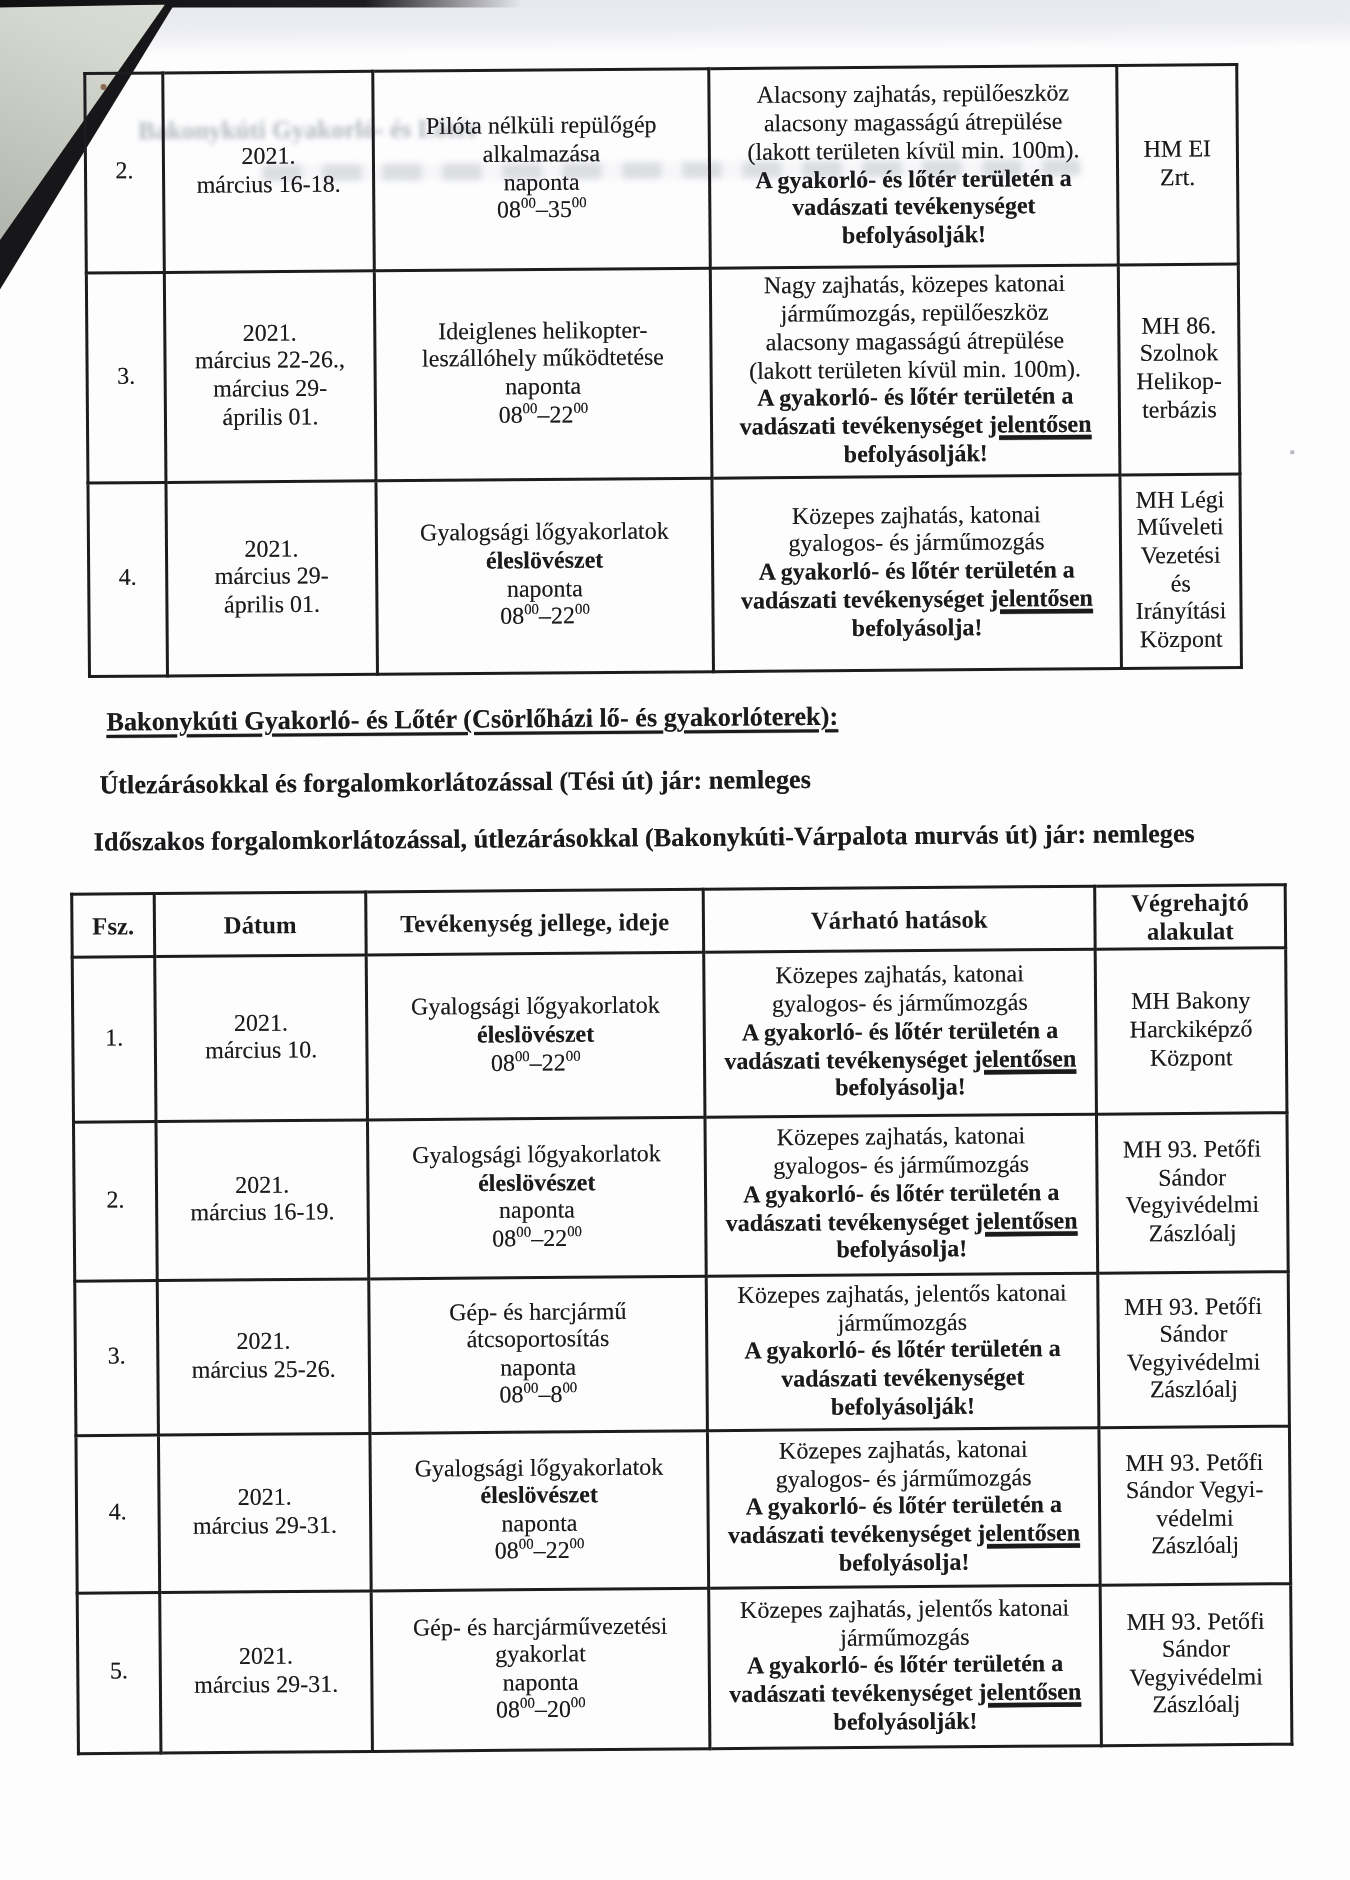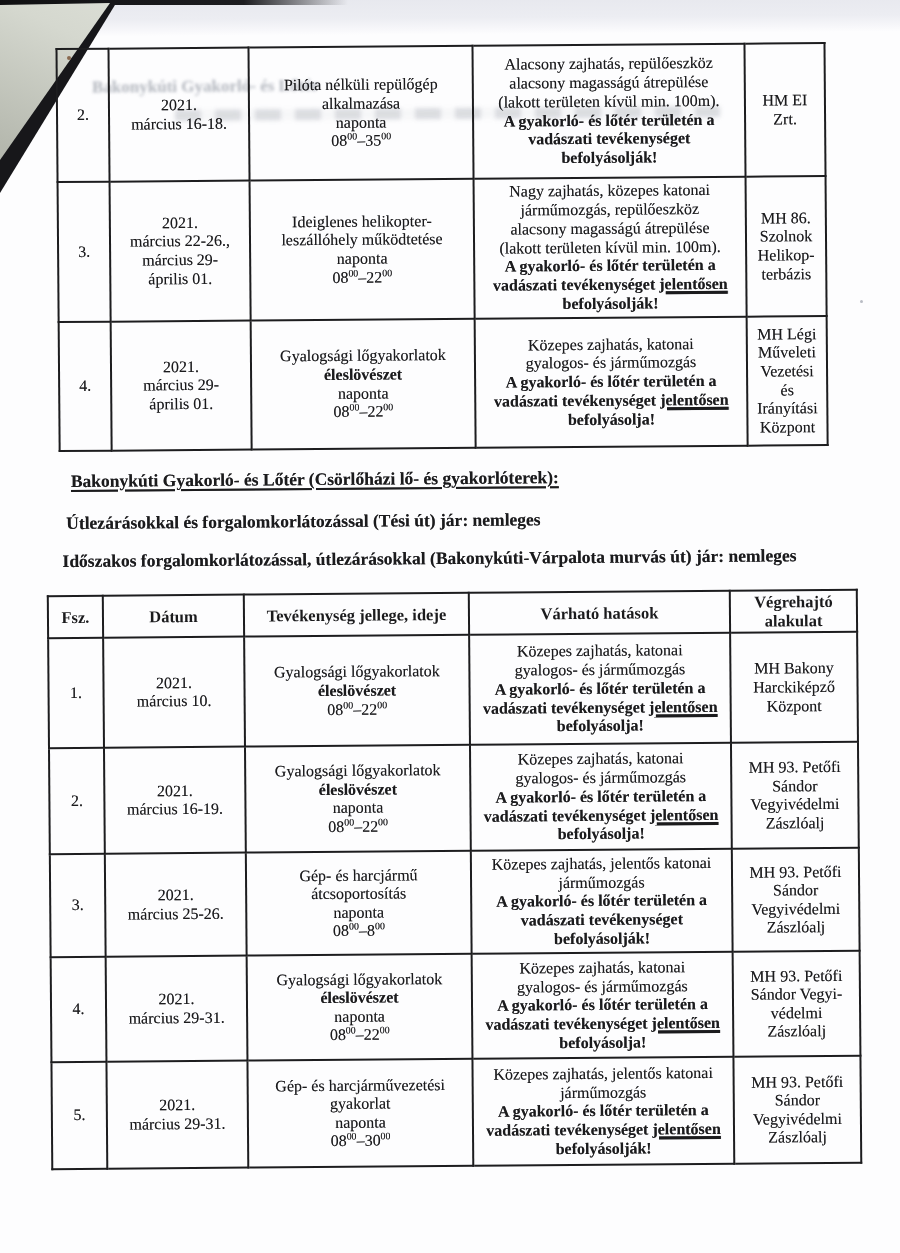--- a/index.html
+++ b/index.html
@@ -301,21 +301,21 @@
         </tr>
         <tr style="height:107px;">
           <td>5.</td>
           <td class="pre">2021.
 március 29-31.</td>
           <td>
             <div class="pre">Gép- és harcjárművezetési
 gyakorlat</div>
 
             <div class="hide-empty">naponta</div>
-            <div><span>08</span><sup>00</sup><span>–</span><span>30</span><sup>00</sup></div>
+            <div><span>08</span><sup>00</sup><span>–</span><span>20</span><sup>00</sup></div>
           </td>
           <td class="eff">
             <div class="pre">Közepes zajhatás, jelentős katonai
 járműmozgás</div>
             <div class="b pre"><span>A gyakorló- és lőtér területén a
 vadászati tevékenységet</span> <u class="hide-empty">jelentősen</u> <span>befolyásolják!</span></div>
           </td>
           <td class="pre">MH 93. Petőfi
 Sándor
 Vegyivédelmi

